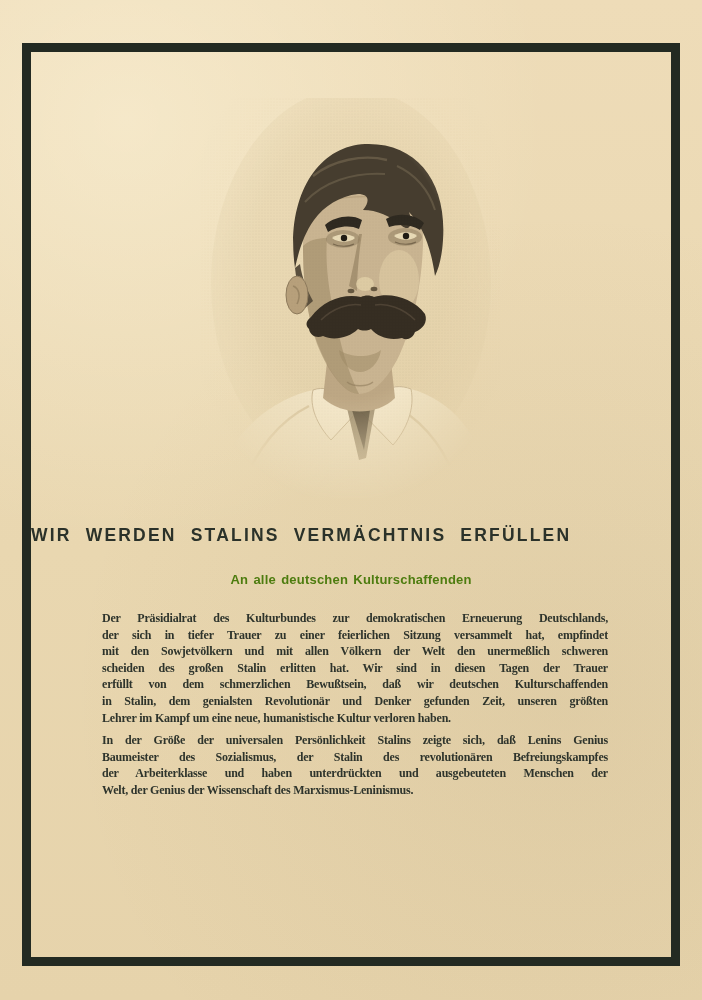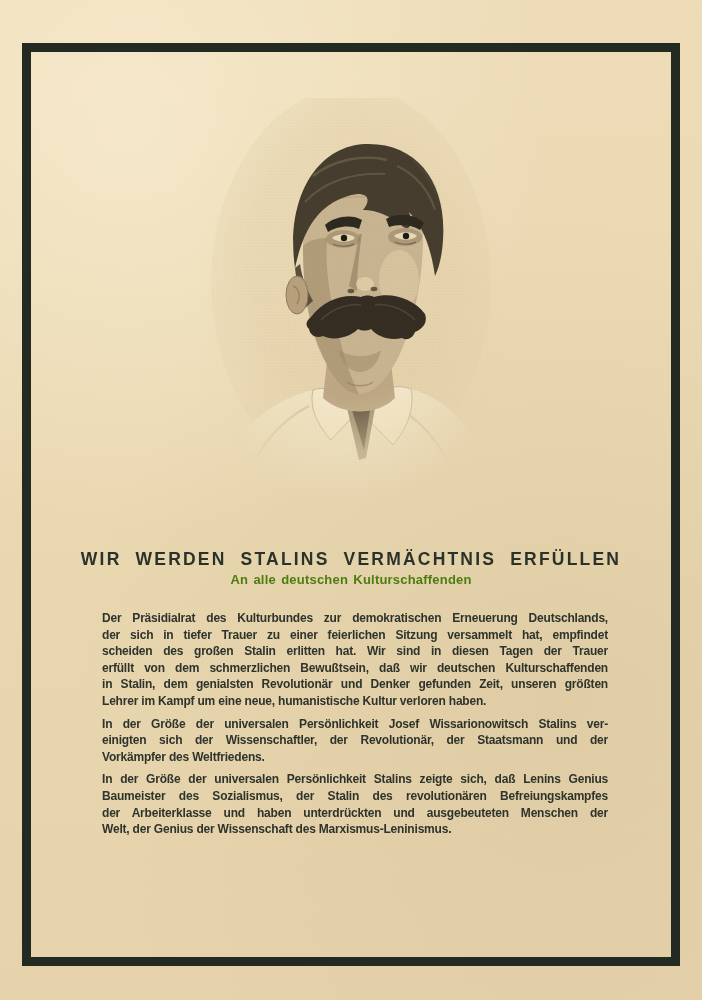--- a/index.html
+++ b/index.html
@@ -24,22 +24,21 @@
     border: 9px solid #232a22;
     box-sizing: border-box;
   }
   .portrait {
     position: absolute;
     left: 201px; top: 98px;
     width: 300px; height: 400px;
   }
   .headline {
     position: absolute;
-    left: 31px; top: 549px; width: 640px;
-    text-align: center;
+    left: 31px; top: 525px; width: 640px;
     font-weight: bold;
     font-size: 17.5px;
     letter-spacing: 2.2px;
     word-spacing: 7px;
     color: #2b322a;
     white-space: nowrap;
   }
   .subheadline {
     position: absolute;
     left: 31px; top: 572px; width: 640px;
@@ -48,21 +47,21 @@
     font-size: 13px;
     letter-spacing: 0.2px;
     word-spacing: 1.5px;
     color: #4d7c0f;
   }
   .bodytext {
     position: absolute;
     left: 102px; top: 610px; width: 506px;
     color: #2e342c;
   }
-  .para { margin: 0 0 6px 0; }
+  .para { margin: 0 0 6px 0; font-family: Liberation Serif, serif; }
   .pline {
     font-size: 12px;
     font-weight: bold;
     letter-spacing: -0.2px;
     line-height: 16.6px;
     height: 16.6px;
     overflow: hidden;
     text-align: justify;
     text-align-last: justify;
   }
@@ -154,29 +153,25 @@
   </svg>
 
   <div class="headline">WIR WERDEN STALINS VERMÄCHTNIS ERFÜLLEN</div>
 
   <div class="subheadline">An alle deutschen Kulturschaffenden</div>
 
   <div class="bodytext">
     <div class="para">
       <div class="pline">Der Präsidialrat des Kulturbundes zur demokratischen Erneuerung Deutschlands,</div>
       <div class="pline">der sich in tiefer Trauer zu einer feierlichen Sitzung versammelt hat, empfindet</div>
+      <div class="pline">mit den Sowjetvölkern und mit allen Völkern der Welt den unermeßlich schweren</div>
       <div class="pline">scheiden des großen Stalin erlitten hat. Wir sind in diesen Tagen der Trauer</div>
       <div class="pline">erfüllt von dem schmerzlichen Bewußtsein, daß wir deutschen Kulturschaffenden</div>
       <div class="pline">in Stalin, dem genialsten Revolutionär und Denker gefunden Zeit, unseren größten</div>
       <div class="pline last">Lehrer im Kampf um eine neue, humanistische Kultur verloren haben.</div>
-    </div>
-    <div class="para">
-      <div class="pline">In der Größe der universalen Persönlichkeit Josef Wissarionowitsch Stalins ver-</div>
-      <div class="pline">einigten sich der Wissenschaftler, der Revolutionär, der Staatsmann und der</div>
-      <div class="pline last">Vorkämpfer des Weltfriedens.</div>
     </div>
     <div class="para">
       <div class="pline">In der Größe der universalen Persönlichkeit Stalins zeigte sich, daß Lenins Genius</div>
       <div class="pline">Baumeister des Sozialismus, der Stalin des revolutionären Befreiungskampfes</div>
       <div class="pline">der Arbeiterklasse und haben unterdrückten und ausgebeuteten Menschen der</div>
       <div class="pline last">Welt, der Genius der Wissenschaft des Marxismus-Leninismus.</div>
     </div>
   </div>
 
 </div>

